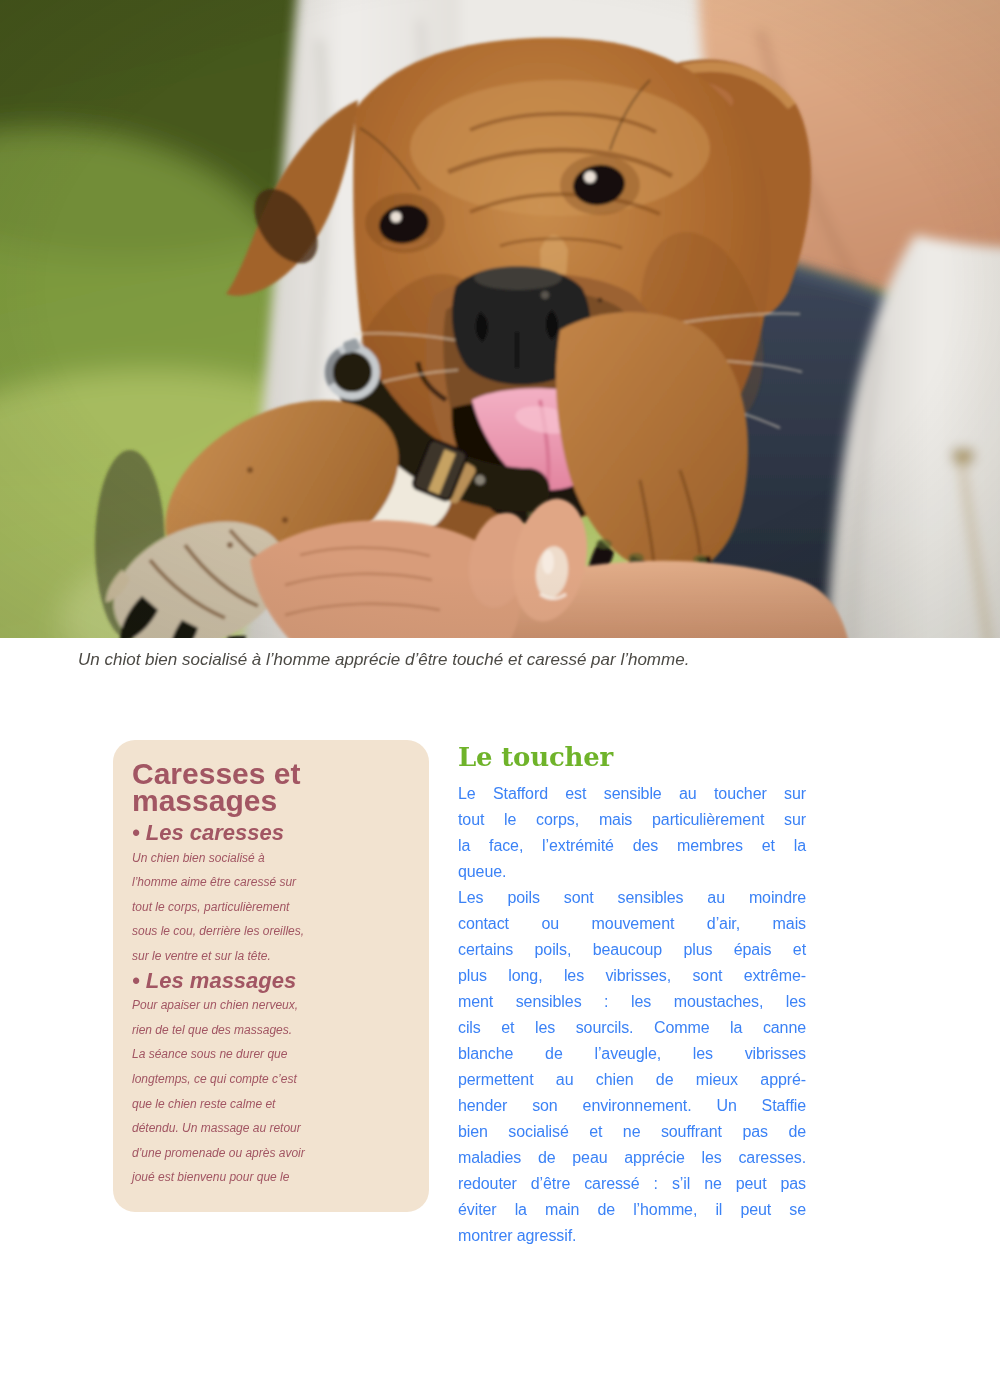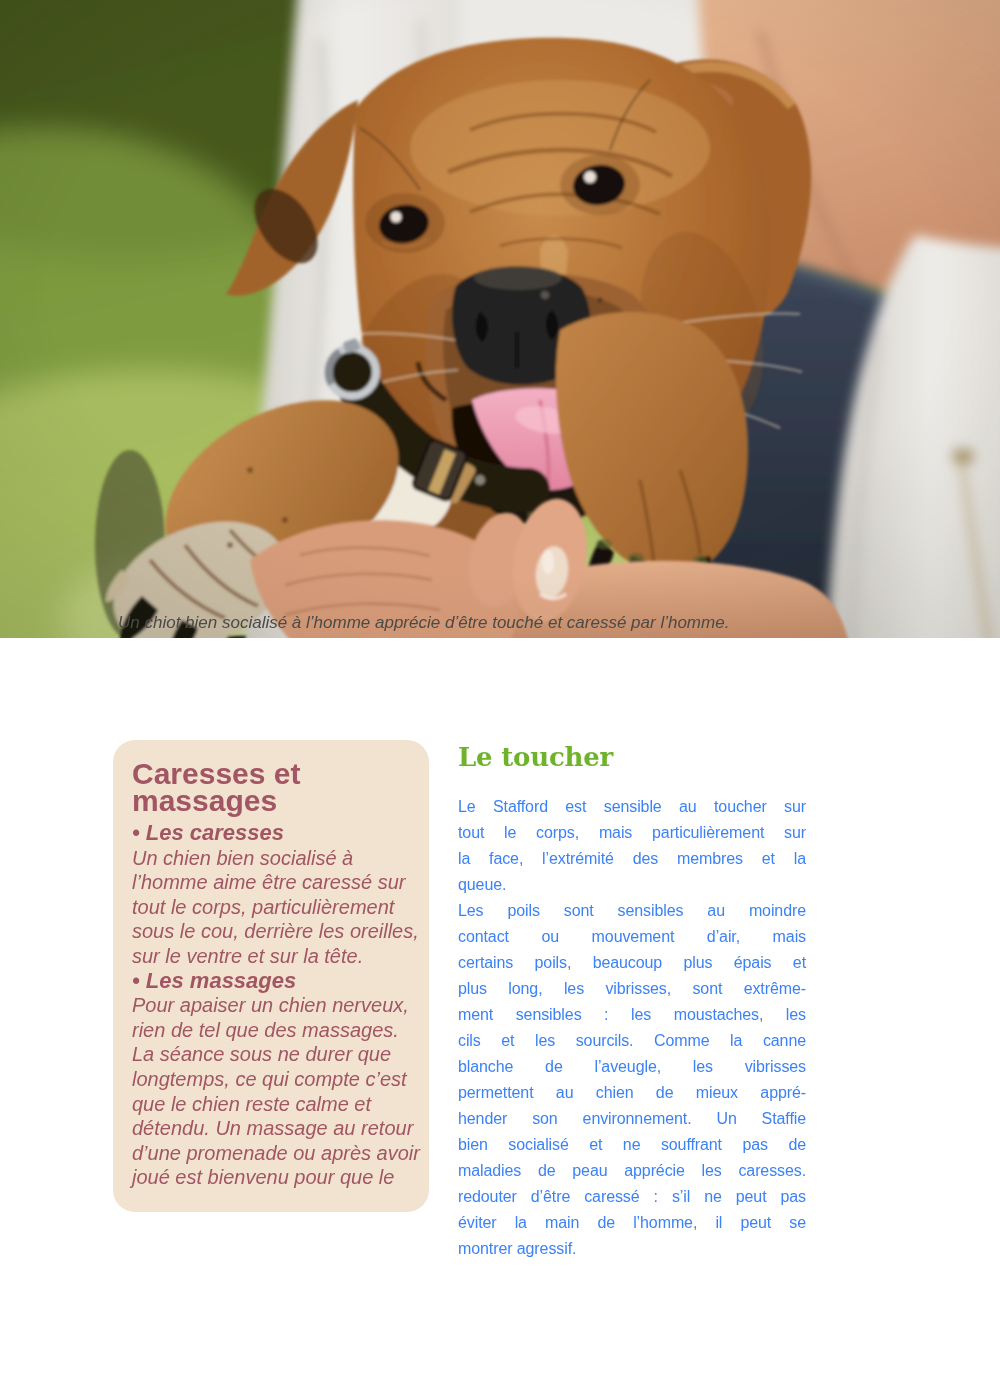--- a/index.html
+++ b/index.html
@@ -1,28 +1,28 @@
 <!DOCTYPE html>
 <html><head>
 <meta charset="utf-8">
 <style>
   html,body{margin:0;padding:0;background:#ffffff;}
   .page{position:relative;width:1000px;height:1394px;background:#ffffff;overflow:hidden;
         font-family:"Liberation Sans",sans-serif;}
   .photo{position:absolute;left:0;top:0;width:1000px;height:638px;margin:0;padding:0;}
   .photo svg{display:block;width:1000px;height:638px;}
-  .caption{position:absolute;left:78px;top:612px;width:880px;font-style:italic;
-           font-size:17px;line-height:22px;color:#4c4a45;white-space:nowrap;margin-left:40px;}
+  .caption{position:absolute;left:78px;top:649px;width:880px;font-style:italic;
+           font-size:17px;line-height:22px;color:#4c4a45;white-space:nowrap;}
   .box{position:absolute;left:113px;top:740px;width:316px;height:472px;background:#f2e3d0;
        border-radius:22px;padding:20px 16px 0 19px;box-sizing:border-box;color:#a25663;}
   .box h2{margin:0 0 7px 0;font-size:30px;line-height:27px;font-weight:bold;color:#a25663;}
   .box .bullet{font-weight:bold;font-style:italic;font-size:22px;line-height:24.6px;white-space:nowrap;}
-  .box .bline{font-style:italic;font-size:20px;line-height:24.6px;white-space:nowrap;}
+  .box .bline{font-style:italic;font-size:12px;line-height:24.6px;white-space:nowrap;}
   .article{position:absolute;left:458px;top:742px;width:348px;}
-  .article h2{margin:0 0 22px 0;font-family:"DejaVu Serif",serif;font-weight:bold;
+  .article h2{margin:0 0 9px 0;font-family:"DejaVu Serif",serif;font-weight:bold;
               font-size:26px;line-height:30px;color:#6fb32a;letter-spacing:-0.2px;}
   .jline{font-size:16px;line-height:26px;color:#3b82f6;letter-spacing:-0.1px;
          text-align:justify;text-align-last:justify;white-space:nowrap;}
   .jline.end{text-align-last:left;}
 </style>
 </head>
 <body>
 
 <div class="page">
 

